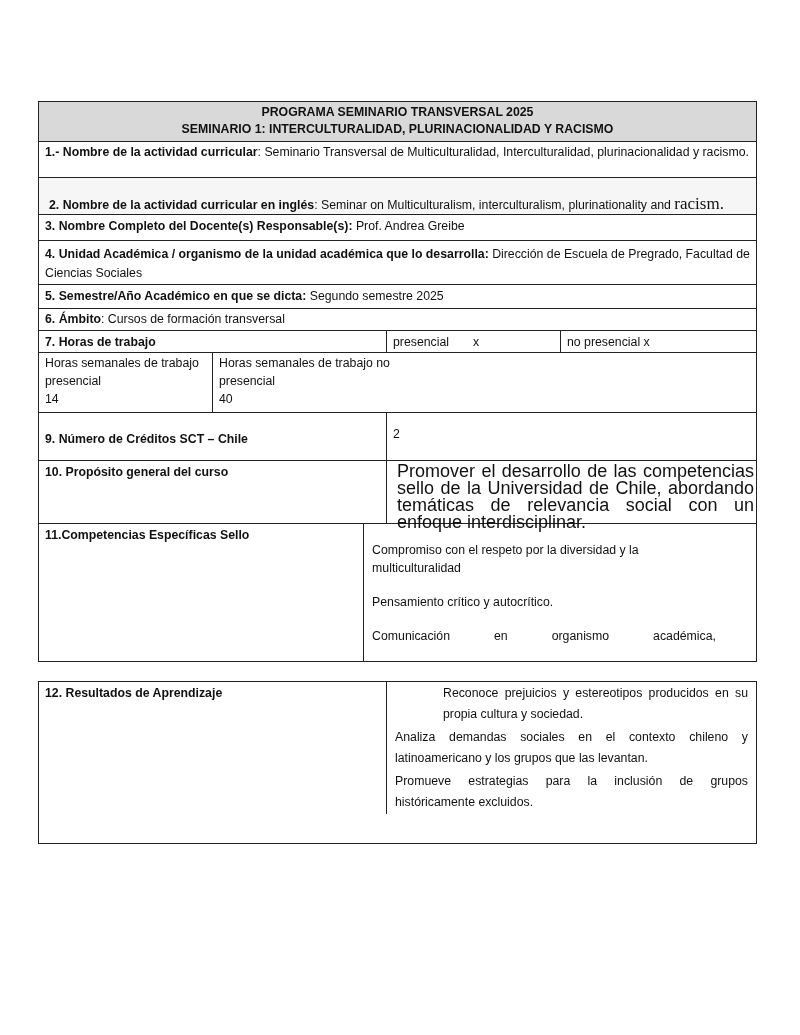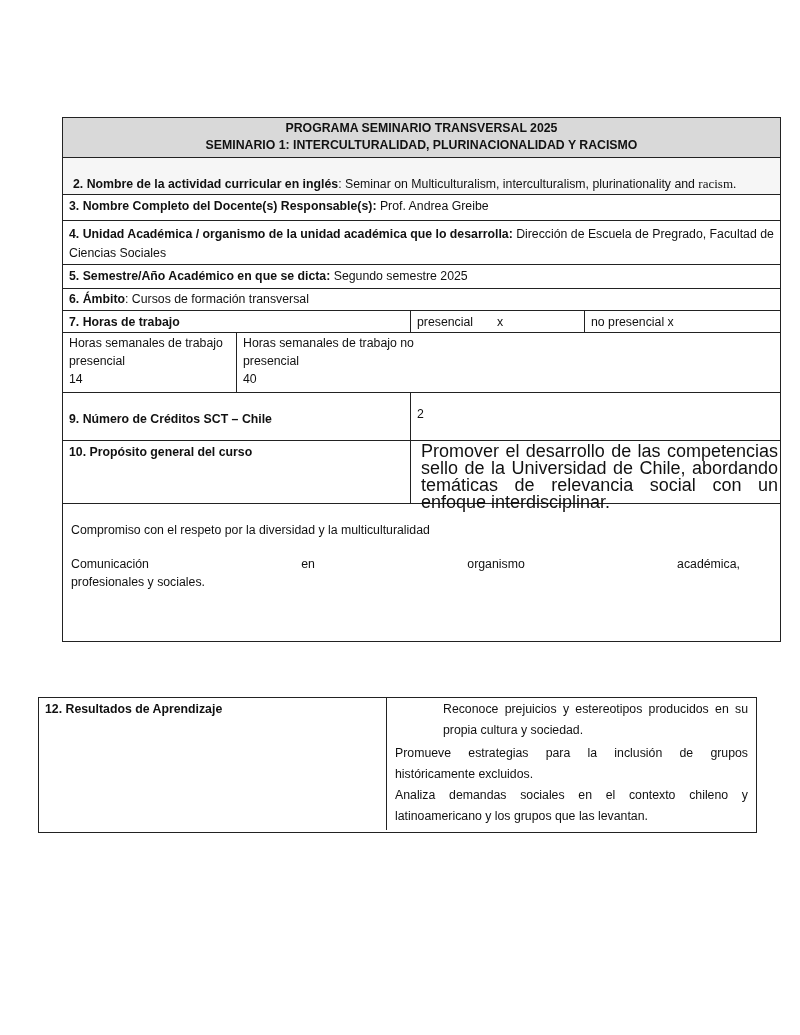--- a/index.html
+++ b/index.html
@@ -12,37 +12,40 @@
   .hdr { background: #d9d9d9; text-align: center; font-weight: bold; font-size: 12.3px; line-height: 17px; padding: 2px 4px; height: 40px; box-sizing: border-box; }
   .full { padding: 0 6px; }
   .b { font-weight: bold; }
   .light { background: #f6f6f6; }
   .cols { display: flex; }
   .c1 { width: 348px; padding: 0 6px; box-sizing: border-box; border-right: 1.5px solid #222; }
   .c2 { width: 174px; padding: 0 6px; box-sizing: border-box; border-right: 1.5px solid #222; }
   .c3 { flex: 1; padding: 0 6px; box-sizing: border-box; }
   .cwide { flex: 1; padding: 0 6px; box-sizing: border-box; }
   .arial { font-family: "Liberation Sans", sans-serif; font-size: 18px; line-height: 17px; text-align: justify; }
-  .serif-tail { font-family: "Liberation Serif", serif; font-size: 13px; }
+  .serif-tail { font-family: "Liberation Serif", serif; font-size: 17px; }
   .just { text-align: justify; }
   .spread { display: flex; justify-content: space-between; gap: 44px; }
   p { margin: 0; }
 </style>
 </head>
 <body>
 
 <div class="page">
 
-  <div class="tbl" style="top:117px;margin-left:24px;">
+  <div class="tbl" style="top:101px;">
 
     <div class="row hdr">
       <div>PROGRAMA SEMINARIO TRANSVERSAL 2025</div>
       <div>SEMINARIO 1: INTERCULTURALIDAD, PLURINACIONALIDAD Y RACISMO</div>
     </div>
 
+    <div class="row full" style="height:36px; padding-top:1px;">
+      <span class="b">1.- Nombre de la actividad curricular</span><span>: Seminario Transversal de Multiculturalidad, Interculturalidad, plurinacionalidad y racismo.</span>
+    </div>
 
     <div class="row full light" style="height:37px; padding-top:17px; padding-left:10px;">
       <span class="b">2. Nombre de la actividad curricular en inglés</span><span>: Seminar on Multiculturalism, interculturalism, plurinationality and</span> <span class="serif-tail">racism.</span>
     </div>
 
     <div class="row full" style="height:26px; padding-top:2px;">
       <span class="b">3. Nombre Completo del Docente(s) Responsable(s):</span><span> Prof. Andrea Greibe</span>
     </div>
 
     <div class="row full" style="height:44px; padding-top:4px; line-height:19px;">
@@ -82,40 +85,41 @@
       <div class="c1 b" style="display:flex; align-items:center; padding-top:4px;">9. Número de Créditos SCT – Chile</div>
       <div class="cwide" style="padding-top:12px;">2</div>
     </div>
 
     <div class="row cols" style="height:63px;">
       <div class="c1 b" style="padding-top:2px;">10. Propósito general del curso</div>
       <div class="cwide arial" style="padding: 2px 2px 0 10px;">Promover el desarrollo de las competencias sello de la Universidad de Chile, abordando temáticas de relevancia social con un enfoque interdisciplinar.</div>
     </div>
 
     <div class="row cols" style="height:137px;">
+      <div class="c1 b" style="padding-top:2px;">11.Competencias Específicas Sello</div>
       <div class="cwide" style="padding: 17px 40px 0 8px;">
         <p style="margin-bottom:16px;">Compromiso con el respeto por la diversidad y la multiculturalidad</p>
+        <p style="margin-bottom:16px;">Pensamiento crítico y autocrítico.</p>
         <div>
           <div class="spread">
             <span>Comunicación</span>
             <span>en</span>
             <span>organismo</span>
             <span>académica,</span>
           </div>
-          <div>profesionales y sociales.</div>
         </div>
       </div>
     </div>
 
   </div>
 
-  <div class="tbl" style="top:697px; height:136px;">
+  <div class="tbl" style="top:681px; height:163px;">
     <div class="row cols" style="height:132px;">
       <div class="c1 b" style="padding-top:2px;">12. Resultados de Aprendizaje</div>
       <div class="cwide just" style="padding: 1px 8px 0 8px; line-height:21px;">
         <p style="margin-bottom:2px;margin-left:48px;">Reconoce prejuicios y estereotipos producidos en su propia cultura y sociedad.</p>
+        <p style="margin-bottom:2px;">Analiza demandas sociales en el contexto chileno y latinoamericano y los grupos que las levantan.</p>
         <p>Promueve estrategias para la inclusión de grupos históricamente excluidos.</p>
-        <p style="margin-bottom:2px;">Analiza demandas sociales en el contexto chileno y latinoamericano y los grupos que las levantan.</p>
       </div>
     </div>
   </div>
 
 </div>
 
 </body></html>

